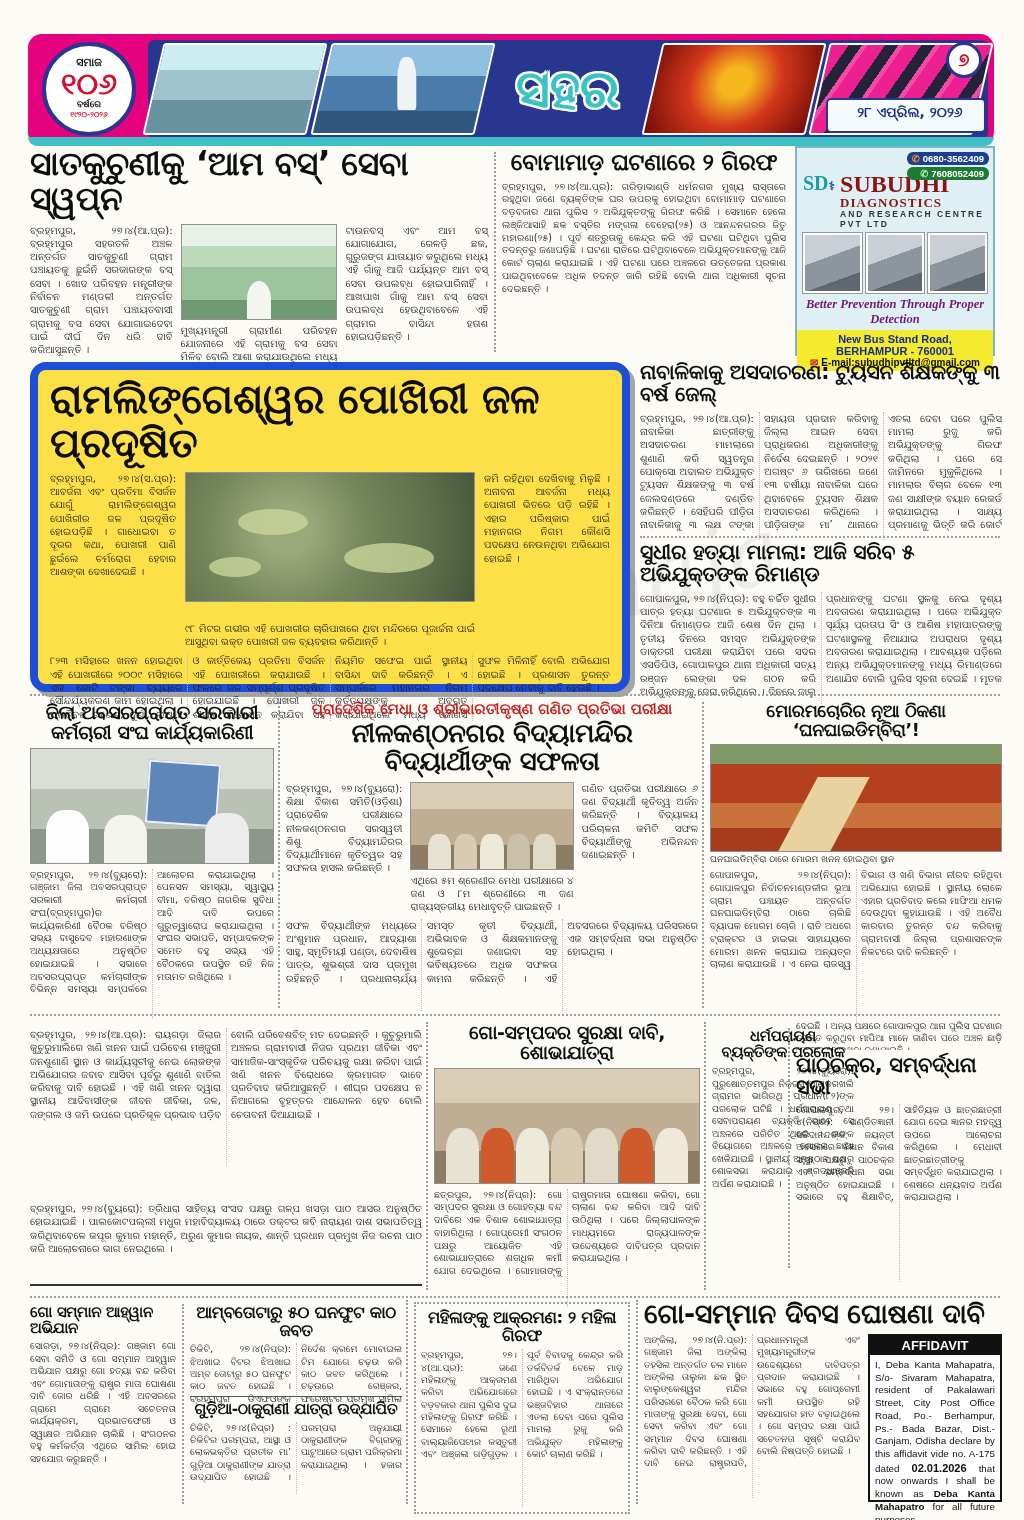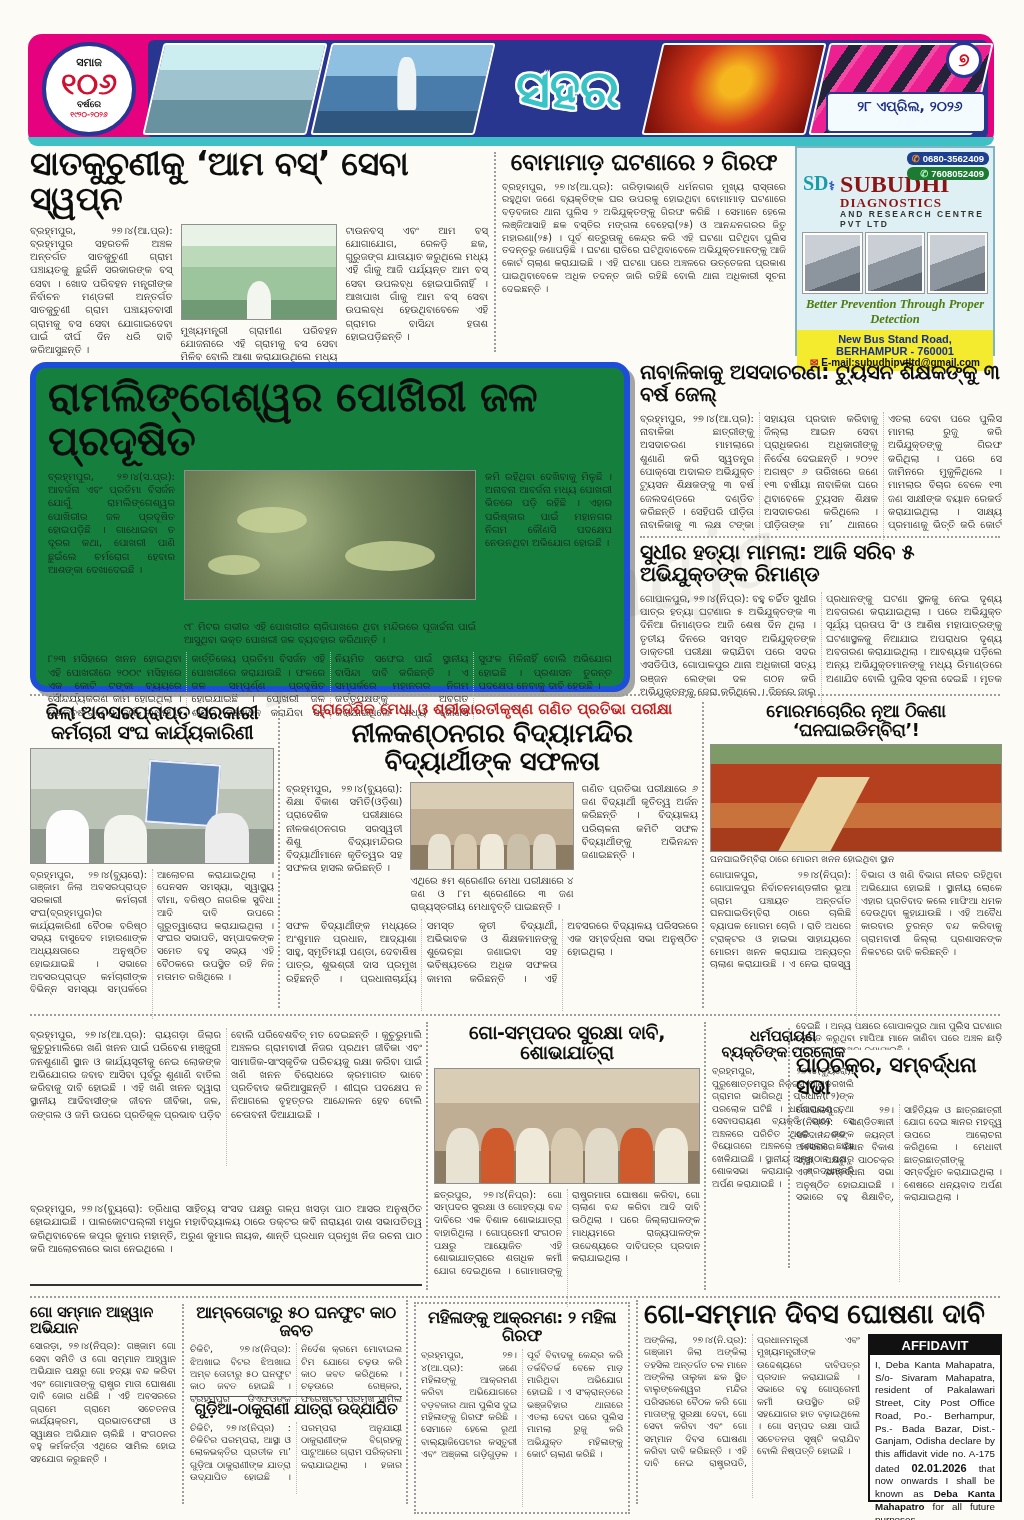--- a/index.html
+++ b/index.html
@@ -24,47 +24,47 @@
   #sec-title{font-size:52px;font-weight:bold;color:#39c3c7;
      text-shadow:-2px 0 #fff,2px 0 #fff,0 -2px #fff,0 2px #fff,-2px -2px #fff,2px 2px #fff,-2px 2px #fff,2px -2px #fff;}
   .ph-college{background:linear-gradient(180deg,#cdeef0 0 28%,#9fc4cf 28% 62%,#68929f 62%);}
   .ph-lake{background:linear-gradient(180deg,#8fc0e2 0 35%,#4a7cab 35% 75%,#2f567e 75%);}
   .ph-deity{background:radial-gradient(circle at 50% 42%,#f5b61e 0 16%,#d3371b 48%,#7c100a 95%);}
   .ph-textile{background:repeating-linear-gradient(115deg,#ec2090 0 16px,#23233a 16px 28px,#f14ba4 28px 33px);}
   #logo{position:absolute;left:14px;top:8px;width:94px;height:94px;background:#fff;border:4px solid #283593;
         border-radius:50%;text-align:center;box-sizing:border-box;padding-top:10px;}
   #pgnum{position:absolute;right:12px;top:8px;width:36px;height:36px;background:#fff;border:3px solid #283593;
         border-radius:50%;box-sizing:border-box;text-align:center;line-height:30px;font-weight:bold;color:#cf1126;font-size:18px;}
-  #datebox{position:absolute;right:8px;bottom:13px;width:160px;height:41px;background:#f4fbff;border:2px solid #28368f;
+  #datebox{position:absolute;right:8px;bottom:13px;width:160px;height:35px;background:#f4fbff;border:2px solid #28368f;
         border-radius:5px;text-align:center;line-height:24px;color:#1c2f7e;font-weight:bold;font-size:14px;box-sizing:border-box;padding-left:8px;}
   
   .ph{position:relative;overflow:hidden;border:1px solid #8f8f8f;box-sizing:border-box;}
   .ph-building{background:linear-gradient(180deg,#e8f2e6 0 22%,#bcd9ba 22% 45%,#9cc49d 45% 80%,#6f9a74 80%);}
   .ph-pond{background:radial-gradient(circle at 35% 45%,#9aa97a 0 12%,#75865c 40%,#5c6d49 75%,#46563a);}
   .ph-meeting{background:linear-gradient(180deg,#d9ded6 0 35%,#b9c2b4 35% 70%,#8e978c 70%);}
   .ph-group{background:linear-gradient(180deg,#d9cdb6 0 30%,#bfae93 30% 72%,#8d7c64 72%);}
   .ph-redsoil{background:linear-gradient(180deg,#7e9a66 0 18%,#b5401f 18% 55%,#c9723c 55% 78%,#a63c1c 78%);}
   .ph-algae{position:absolute;background:#c9d49a;border-radius:50%;opacity:.8;}
   
   #ad{background:#dff0f4;border:2px solid #7fb4c4;box-sizing:border-box;padding:4px 6px;}
   .ad-phone{display:flex;justify-content:flex-end;align-items:center;font-size:9.5px;font-weight:bold;
      font-family:"Liberation Sans",sans-serif;color:#fff;}
   .chip{background:#1c3f8f;border-radius:6px;padding:1px 5px;margin-bottom:2px;}
   .ad-name{font-family:"Liberation Serif",serif;font-weight:bold;color:#8c1414;line-height:1.0;}
   .ad-sub{font-family:"Liberation Sans",sans-serif;color:#333;letter-spacing:2px;font-size:8.5px;font-weight:bold;}
   .ad-thumbs{display:flex;gap:4px;margin:4px 0;}
   .ad-thumb{flex:1;height:56px;border:2px solid #fff;box-shadow:0 0 0 1px #999;
      background:linear-gradient(160deg,#c9cfd4 0 40%,#8d969e 40% 75%,#5f6870 75%);}
-  .ad-tag{font-family:"Liberation Serif",serif;font-style:italic;font-weight:bold;color:#4d7c0f;font-size:12.5px;text-align:center;}
+  .ad-tag{font-family:"Liberation Serif",serif;font-style:italic;font-weight:bold;color:#701a75;font-size:12.5px;text-align:center;}
   .ad-bar{background:#f4ea2e;margin:3px -6px -4px;padding:3px 4px;text-align:center;}
   .ad-addr{color:#15308f;font-weight:bold;font-size:11px;font-family:"Liberation Sans",sans-serif;}
   .ad-mail{color:#111;font-weight:bold;font-size:10px;font-family:"Liberation Sans",sans-serif;}
   
-  #pondbox{border:6px solid #1d4ed8;border-radius:16px;box-shadow:5px 5px 0 rgba(60,60,60,.45);
-     box-sizing:border-box;padding:8px 12px;background:#15803d;}
+  #pondbox{border:8px solid #1d4ed8;border-radius:16px;box-shadow:5px 5px 0 rgba(60,60,60,.45);
+     box-sizing:border-box;padding:8px 12px;background:#fde047;}
   
   .aff{border:2px solid #111;background:#fff;box-sizing:border-box;}
   .aff-h{background:#111;color:#fff;text-align:center;font-weight:bold;font-size:13px;
      font-family:"Liberation Sans",sans-serif;padding:2px 0;}
   .aff-b{font-size:9.8px;line-height:1.3;padding:4px 5px;text-align:justify;
      font-family:"Liberation Sans",sans-serif;color:#111;}
   .aff-bold{font-weight:bold;font-size:11px;}
   #wm{font-family:"DejaVu Serif",serif;font-style:italic;font-size:92px;color:rgba(40,40,40,0.07);
      transform:rotate(-14deg);white-space:nowrap;}
   .kicker{color:#c41f1f;font-weight:bold;text-align:center;}

